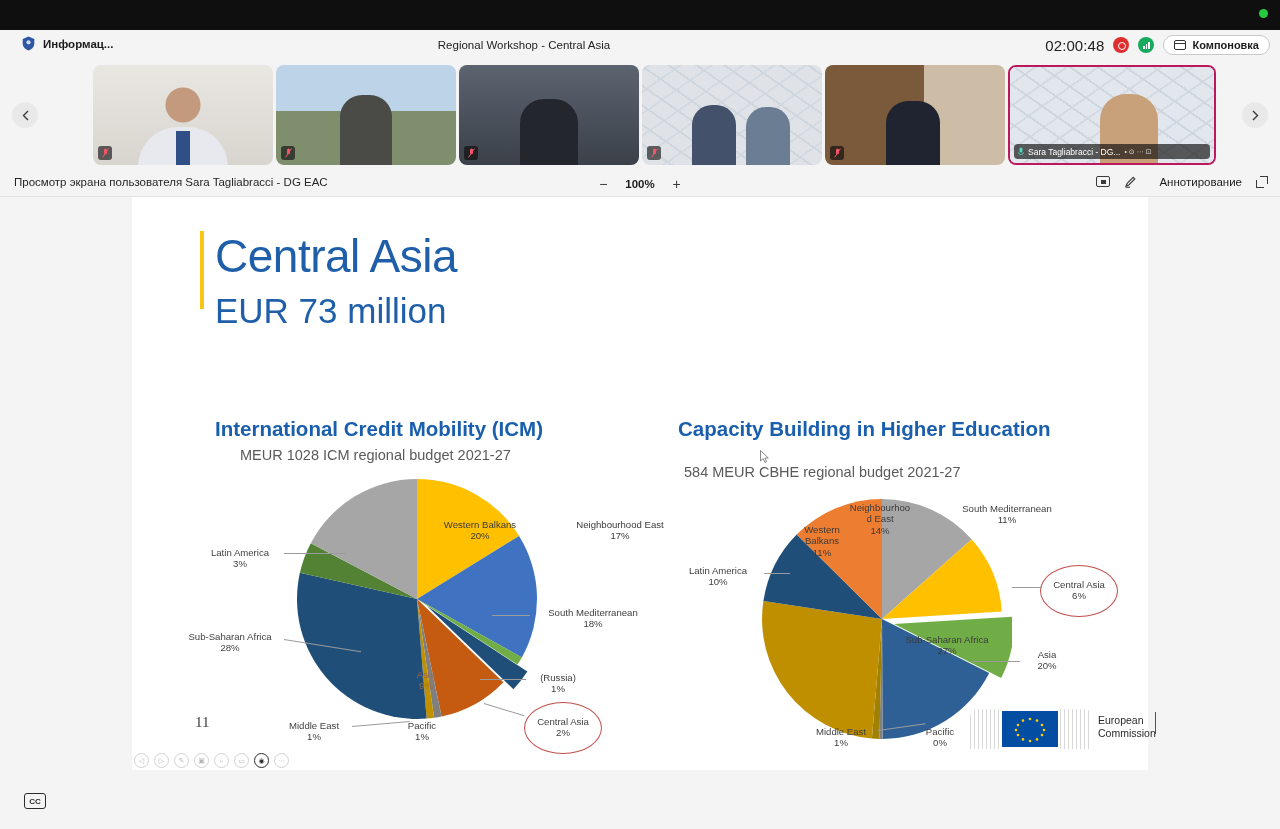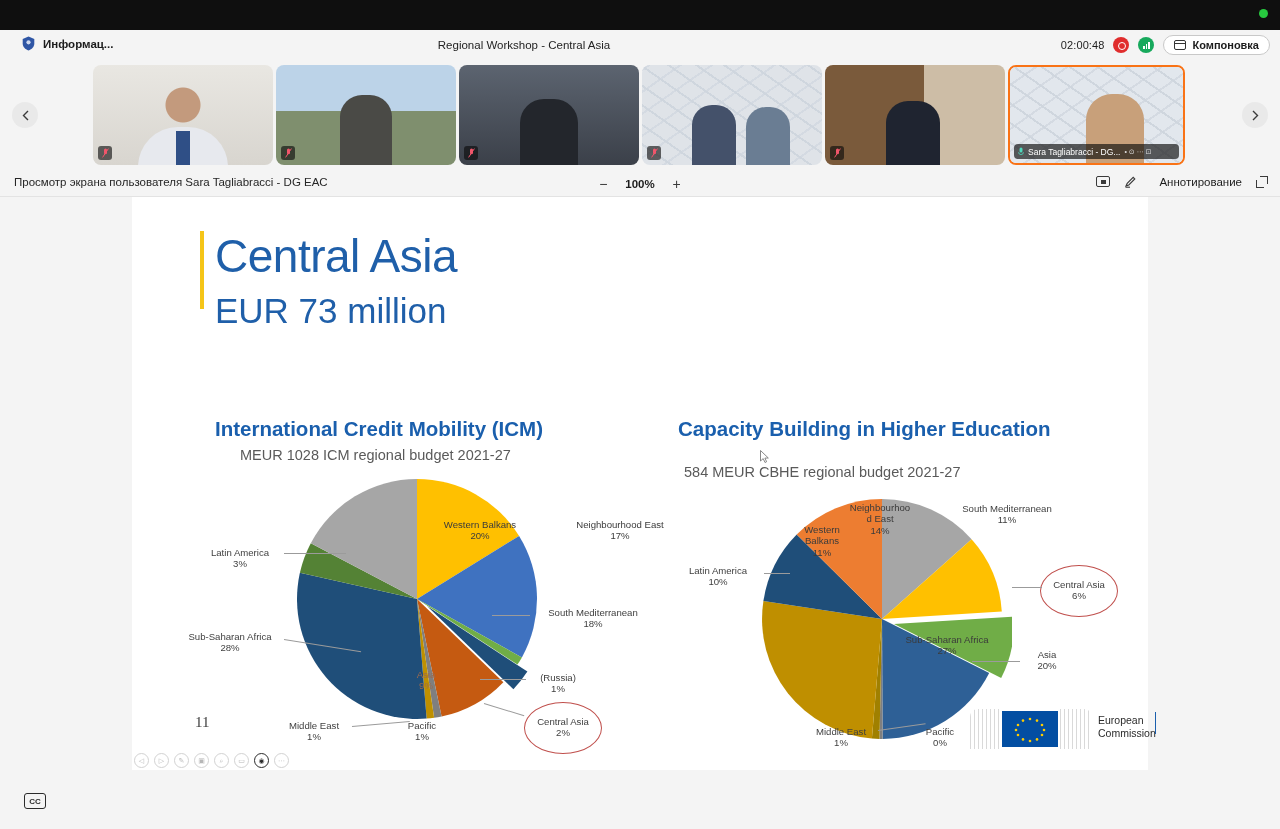--- a/index.html
+++ b/index.html
@@ -16,21 +16,21 @@
   .os-dot { position:absolute; top:9px; right:12px; width:9px; height:9px; border-radius:50%; background:#27c93f; }
 
   
   .mtg-header { position:absolute; top:30px; left:0; width:1280px; height:30px; background:#f4f4f4; }
   .mtg-left { position:absolute; left:22px; top:6px; display:flex; align-items:center; gap:8px; }
   .shield { width:13px; height:15px; }
   .mtg-left-label { font-size:11.5px; color:#1c1c1c; font-weight:600; }
   .mtg-title { position:absolute; left:0; top:0; width:1048px; height:30px; line-height:30px;
                text-align:center; font-size:11.5px; color:#232323; }
   .mtg-right { position:absolute; right:10px; top:5px; display:flex; align-items:center; gap:9px; }
-  .mtg-timer { font-size:11px; color:#1d1d1d; letter-spacing:.1px;text-align:center; }
+  .mtg-timer { font-size:15px; color:#1d1d1d; letter-spacing:.1px;text-align:center; }
   .rec-dot { width:16px; height:16px; border-radius:50%; background:#e02d2d; position:relative; }
   .rec-dot::after { content:""; position:absolute; left:5px; top:5px; width:6px; height:6px;
                     border-radius:50%; border:1.6px solid #fff; }
   .net-dot { width:16px; height:16px; border-radius:50%; background:#17a95c; display:flex;
              align-items:flex-end; justify-content:center; gap:1px; padding-bottom:4px; }
   .net-dot i { display:block; width:1.6px; background:#fff; }
   .net-dot i:nth-child(1){height:3px;} .net-dot i:nth-child(2){height:5px;} .net-dot i:nth-child(3){height:7px;}
   .layout-btn { display:flex; align-items:center; gap:6px; height:20px; padding:0 10px;
                 border:1px solid #c9c9c9; border-radius:10px; background:#fff;
                 font-size:11px; color:#1c1c1c; font-weight:600; }
@@ -39,21 +39,21 @@
 
   
   .thumbs { position:absolute; top:60px; left:0; width:1280px; height:110px; background:#f4f4f4; }
   .arrow { position:absolute; top:42px; width:26px; height:26px; border-radius:50%;
            background:#e9e9e9; display:flex; align-items:center; justify-content:center;
            color:#3a3a3a; font-size:13px; }
   .arrow.left { left:12px; } .arrow.right { right:12px; }
   .thumb { position:absolute; top:5px; width:180px; height:100px; border-radius:8px; overflow:hidden; background:#333; }
   .thumb.t1{left:93px;} .thumb.t2{left:276px;} .thumb.t3{left:459px;}
   .thumb.t4{left:642px;} .thumb.t5{left:825px;}
-  .thumb.t6{left:1008px; width:177px; height:100px; border:2px solid #f97316;}
+  .thumb.t6{left:1008px; width:208px; height:100px; border:2px solid #be185d;}
   .thumb .mute { position:absolute; left:5px; bottom:5px; width:14px; height:14px; border-radius:3px;
                  background:rgba(10,10,10,.62); display:flex; align-items:center; justify-content:center; }
   .mic-x { width:7px; height:10px; }
   .thumb .namebar { position:absolute; left:4px; bottom:4px; right:4px; height:15px;
                     background:rgba(12,12,12,.66); border-radius:4px; display:flex; align-items:center;
                     gap:4px; padding:0 4px; }
   .thumb .namebar .nm { font-size:8.5px; color:#fff; white-space:nowrap; overflow:hidden; }
   .thumb .namebar .ic { font-size:7px; color:#ddd; }
 
   

